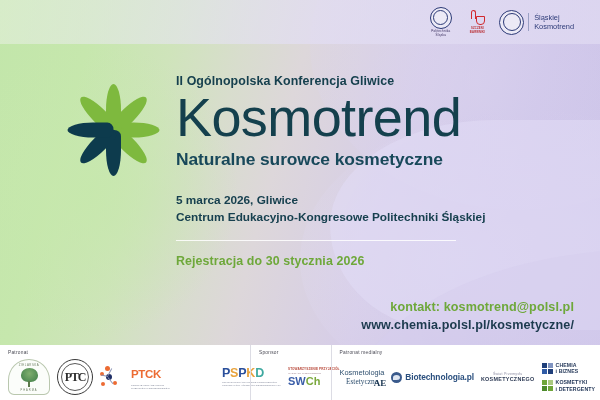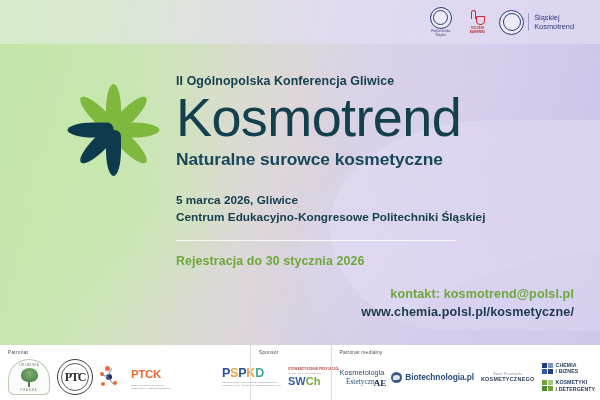--- a/index.html
+++ b/index.html
@@ -257,21 +257,21 @@
     font-size: 12.4px;
     font-weight: bold;
     color: #6ea83a;
     letter-spacing: .1px;
   }
 
   
   .contact {
     position: absolute;
     right: 26px;
-    top: 287px;
+    top: 300px;
     text-align: right;
   }
   .contact-mail {
     font-size: 12.6px;
     font-weight: bold;
     color: #6ea83a;
     letter-spacing: .1px;
   }
   .contact-url {
     font-size: 12.6px;

